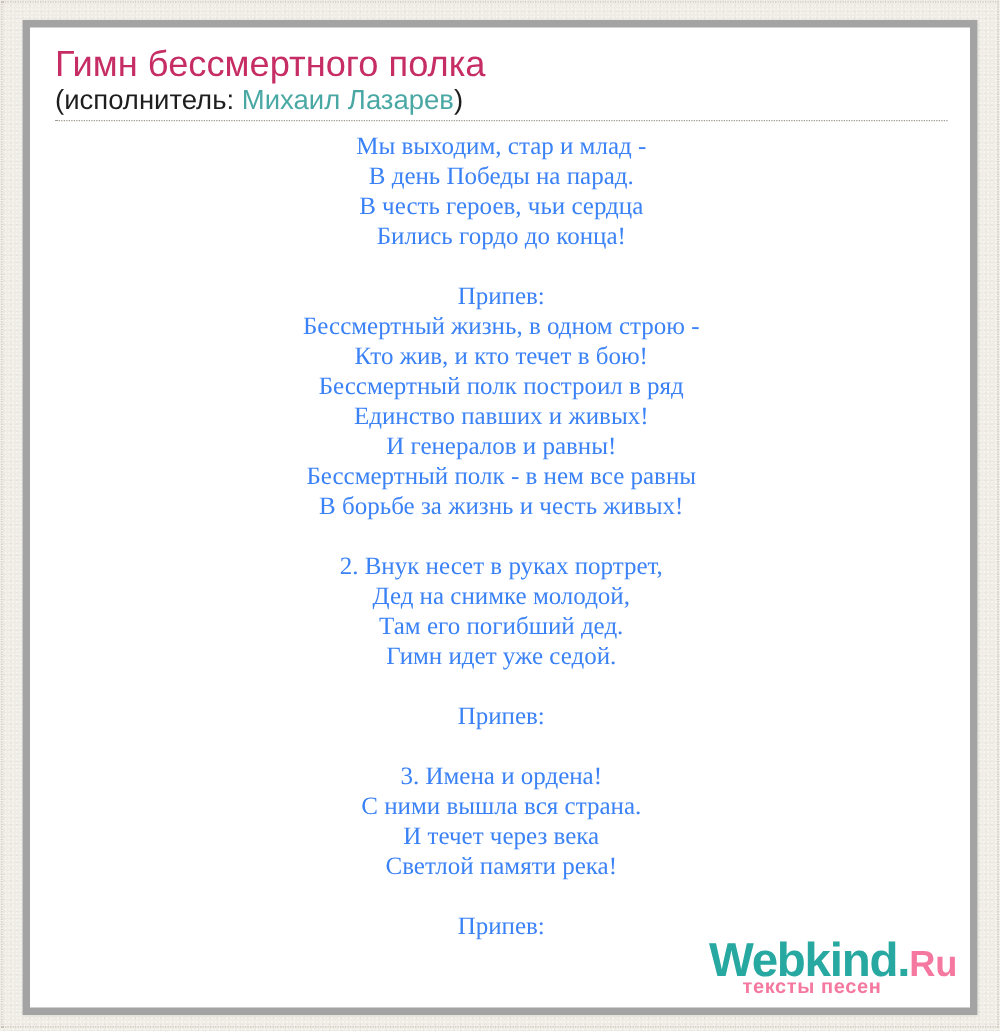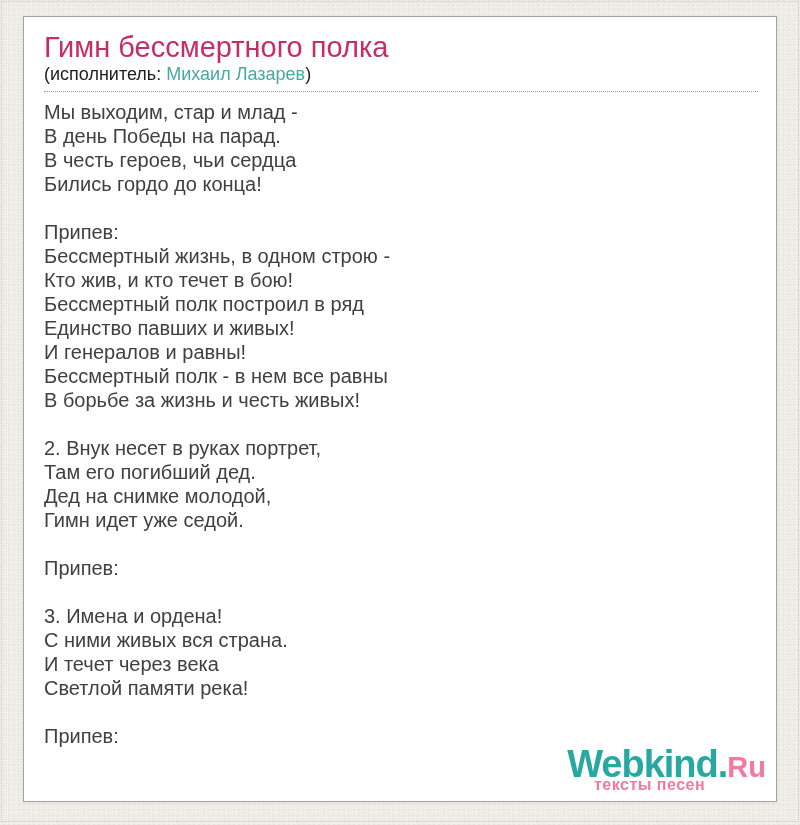--- a/index.html
+++ b/index.html
@@ -24,53 +24,54 @@
     top: 1px; left: 1px; right: 1px; bottom: 3px;
     border: 1px dotted #c9c3b8;
     pointer-events: none;
   }
   .panel {
     position: relative;
     width: 714px;               
     height: 770px;              
     margin: 16px auto 0 auto;
     background: #ffffff;
-    border: 1px solid #a3a3a3;
+    border: 6px solid #a3a3a3;
     box-shadow: 0 1px 3px rgba(0,0,0,0.07);
     padding: 14px 18px 0 20px;
   }
   .song-title {
     margin: 0;
     font-size: 29px;
     line-height: 32px;
     font-weight: 400;
     color: #c62d64;
     letter-spacing: 0;
   }
   .artist-line {
-    font-size: 18px;
+    font-size: 22px;
     line-height: 23px;
     color: #1e1e1e;
   }
   .artist-link {
     color: #4aa8a4;
     text-decoration: none;
     cursor: pointer;
   }
   .header-separator {
     border: none;
     border-bottom: 1px dotted #9d9890;
     margin: 5px 0 0 0;
     height: 0;
   }
   .lyrics {
     margin-top: 8px;
-    font-family: Liberation Sans, sans-serif;
+    font-family: Liberation Serif, serif;
     font-size: 20px;
-    color: #404040;
+    color: #3b82f6;
+    text-align: center;
   }
   .lyric-line {
     min-height: 24px;
     line-height: 24px;
     white-space: pre;
   }
   .logo {
     position: absolute;
     right: 10px;
     bottom: 1px;
@@ -118,28 +119,28 @@
       <div class="lyric-line">Припев:</div>
       <div class="lyric-line">Бессмертный жизнь, в одном строю -</div>
       <div class="lyric-line">Кто жив, и кто течет в бою!</div>
       <div class="lyric-line">Бессмертный полк построил в ряд</div>
       <div class="lyric-line">Единство павших и живых!</div>
       <div class="lyric-line">И генералов и равны!</div>
       <div class="lyric-line">Бессмертный полк - в нем все равны</div>
       <div class="lyric-line">В борьбе за жизнь и честь живых!</div>
       <div class="lyric-line"></div>
       <div class="lyric-line">2. Внук несет в руках портрет,</div>
+      <div class="lyric-line">Дед на снимке молодой,</div>
       <div class="lyric-line">Там его погибший дед.</div>
-      <div class="lyric-line">Дед на снимке молодой,</div>
       <div class="lyric-line">Гимн идет уже седой.</div>
       <div class="lyric-line"></div>
       <div class="lyric-line">Припев:</div>
       <div class="lyric-line"></div>
       <div class="lyric-line">3. Имена и ордена!</div>
-      <div class="lyric-line">С ними живых вся страна.</div>
+      <div class="lyric-line">С ними вышла вся страна.</div>
       <div class="lyric-line">И течет через века</div>
       <div class="lyric-line">Светлой памяти река!</div>
       <div class="lyric-line"></div>
       <div class="lyric-line">Припев:</div>
     </div>
 
   <div class="logo">
     <div class="logo-text"><span class="logo-main">Webkind</span><span class="logo-dot">.</span><span class="logo-tld">Ru</span></div>
     <div class="logo-tagline">тексты песен</div>
   </div>

